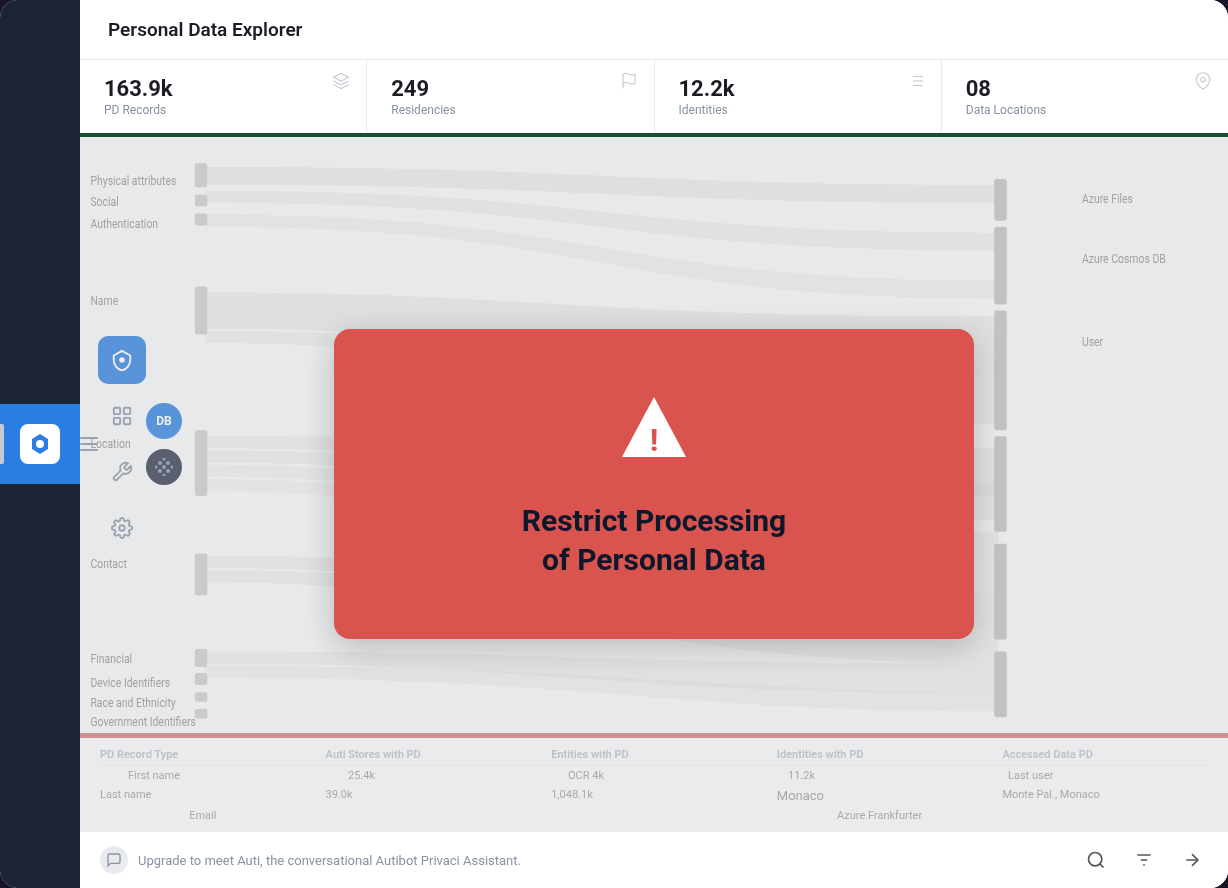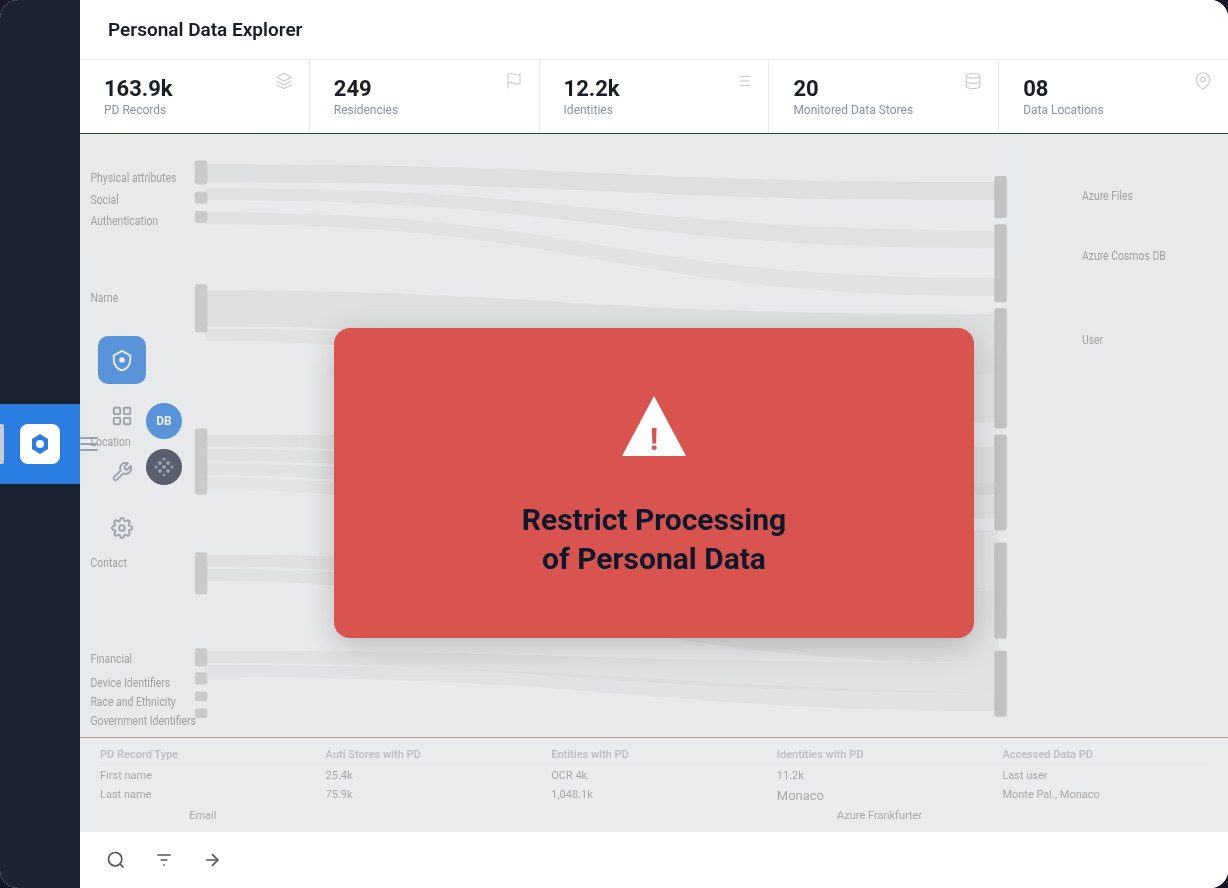--- a/index.html
+++ b/index.html
@@ -151,21 +151,21 @@
       flex-shrink: 0;
     }
     .page-title {
       font-size: 19px;
       font-weight: 600;
       color: #1a1d23;
     }
     
     .stats-bar {
       background: white;
-      border-bottom: 1px solid #14532d;
+      border-bottom: 4px solid #14532d;
       display: flex;
       flex-shrink: 0;
     }
     .stat-item {
       display: flex;
       align-items: center;
       gap: 14px;
       padding: 16px 24px;
       border-right: 1px solid #e8eaed;
       flex: 1;
@@ -421,33 +421,20 @@
             <line x1="8" y1="12" x2="21" y2="12"></line>
             <line x1="8" y1="18" x2="21" y2="18"></line>
             <line x1="3" y1="6" x2="3.01" y2="6"></line>
             <line x1="3" y1="12" x2="3.01" y2="12"></line>
             <line x1="3" y1="18" x2="3.01" y2="18"></line>
           </svg>
         </div>
       </div>
       <div class="stat-item">
         <div>
-          <div class="stat-number">20</div>
-          <div class="stat-label">Monitored Data Stores</div>
-        </div>
-        <div class="stat-icon">
-          <svg width="18" height="18" viewBox="0 0 24 24" fill="none" stroke="currentColor" stroke-width="1.5">
-            <ellipse cx="12" cy="5" rx="9" ry="3"></ellipse>
-            <path d="M21 12c0 1.66-4 3-9 3s-9-1.34-9-3"></path>
-            <path d="M3 5v14c0 1.66 4 3 9 3s9-1.34 9-3V5"></path>
-          </svg>
-        </div>
-      </div>
-      <div class="stat-item">
-        <div>
           <div class="stat-number">08</div>
           <div class="stat-label">Data Locations</div>
         </div>
         <div class="stat-icon">
           <svg width="18" height="18" viewBox="0 0 24 24" fill="none" stroke="currentColor" stroke-width="1.5">
             <path d="M21 10c0 7-9 13-9 13s-9-6-9-13a9 9 0 0 1 18 0z"></path>
             <circle cx="12" cy="10" r="3"></circle>
           </svg>
         </div>
       </div>
@@ -506,38 +493,38 @@
           <rect x="876" y="75" width="12" height="65" fill="#aaa" rx="2"></rect>
           <rect x="876" y="145" width="12" height="100" fill="#aaa" rx="2"></rect>
           <rect x="876" y="250" width="12" height="80" fill="#aaa" rx="2"></rect>
           <rect x="876" y="340" width="12" height="80" fill="#aaa" rx="2"></rect>
           <rect x="876" y="430" width="12" height="55" fill="#aaa" rx="2"></rect>
 
           <text x="560" y="175" font-size="10" fill="#888">User</text>
         </svg>
 
         
-        <div style="position: absolute; bottom: 0; left: 0; right: 0; background: white; border-top: 1px solid #b91c1c; padding: 6px 20px; opacity: 0.8;">
+        <div style="position: absolute; bottom: 0; left: 0; right: 0; background: white; border-top: 5px solid #b91c1c; padding: 6px 20px; opacity: 0.8;">
           <div style="display: flex; gap: 20px; font-size: 11px; color: #8892a4; font-weight: 600; padding: 4px 0; border-bottom: 1px solid #f0f1f3;">
             <span style="flex:2">PD Record Type</span>
             <span style="flex:2">Auti Stores with PD</span>
             <span style="flex:2">Entities with PD</span>
             <span style="flex:2">Identities with PD</span>
             <span style="flex:2">Accessed Data PD</span>
           </div>
-          <div style="display: flex; gap: 20px; padding: 3px 0;">
+          <div style="display: flex; gap: 20px; padding: 3px 0; margin-left: 28px;">
             <span style="flex:2; font-size:11px; color:#555">First name</span>
             <span style="flex:2; font-size:11px; color:#555">25.4k</span>
             <span style="flex:2; font-size:11px; color:#555">OCR 4k</span>
             <span style="flex:2; font-size:11px; color:#555">11.2k</span>
             <span style="flex:2; font-size:11px; color:#555">Last user</span>
           </div>
           <div style="display: flex; gap: 20px; padding: 3px 0;">
             <span style="flex:2; font-size:11px; color:#555">Last name</span>
-            <span style="flex:2; font-size:11px; color:#555">75.9k</span>
+            <span style="flex:2; font-size:11px; color:#555">39.0k</span>
             <span style="flex:2; font-size:11px; color:#555">1,048.1k</span>
             <span style="flex:2; font-size:13px; color:#555">Monaco</span>
             <span style="flex:2; font-size:11px; color:#555">Monte Pal., Monaco</span>
           </div>
           <div style="display: flex; gap: 20px; padding: 3px 0; text-align: center;">
             <span style="flex:2; font-size:11px; color:#555">Email</span>
             <span style="flex:2; font-size:11px; color:#555"></span>
             <span style="flex:2; font-size:11px; color:#555"></span>
             <span style="flex:2; font-size:11px; color:#555">Azure Frankfurter</span>
             <span style="flex:2; font-size:11px; color:#555"></span>
@@ -554,20 +541,28 @@
           </svg>
           <div class="modal-title">
             <span>Restrict Processing</span><br>
             <span>of Personal Data</span>
           </div>
         </div>
       </div>
     </div>
 
     <div class="bottom-bar">
+      <div class="chat-bubble">
+        <div class="chat-icon">
+          <svg width="16" height="16" viewBox="0 0 24 24" fill="none" stroke="#8892a4" stroke-width="2">
+            <path d="M21 15a2 2 0 0 1-2 2H7l-4 4V5a2 2 0 0 1 2-2h14a2 2 0 0 1 2 2z"></path>
+          </svg>
+        </div>
+        <span class="chat-text">Upgrade to meet Auti, the conversational Autibot Privaci Assistant.</span>
+      </div>
       <div class="bottom-actions">
         <div class="action-icon-btn">
           <svg width="20" height="20" viewBox="0 0 24 24" fill="none" stroke="currentColor" stroke-width="2">
             <circle cx="11" cy="11" r="8"></circle>
             <line x1="21" y1="21" x2="16.65" y2="16.65"></line>
           </svg>
         </div>
         <div class="action-icon-btn">
           <svg width="20" height="20" viewBox="0 0 24 24" fill="none" stroke="currentColor" stroke-width="2">
             <line x1="4" y1="6" x2="20" y2="6"></line>

